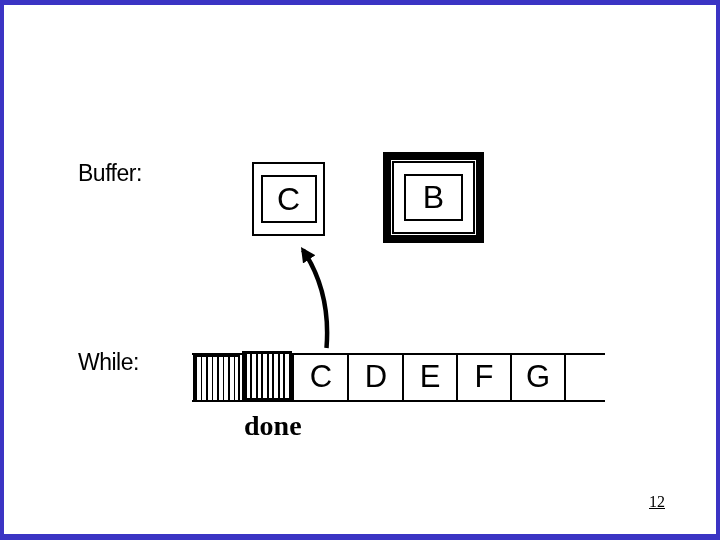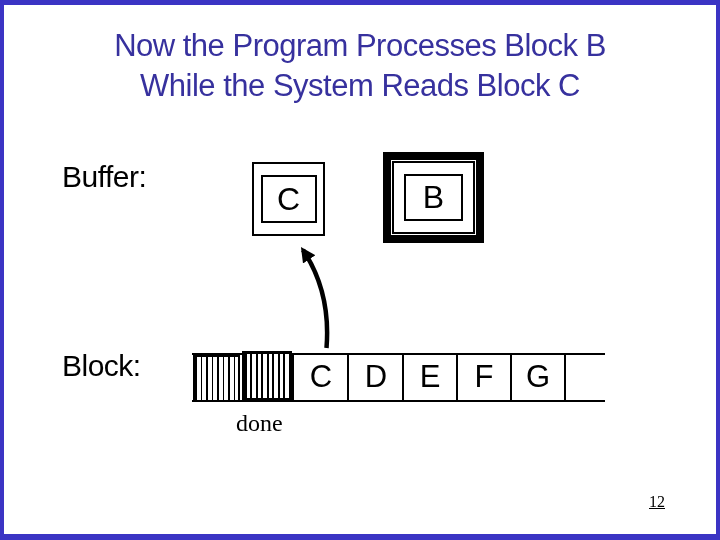--- a/index.html
+++ b/index.html
@@ -5,21 +5,21 @@
   html,body{margin:0;padding:0;}
   body{width:720px;height:540px;background:#fff;overflow:hidden;}
   .page{position:relative;width:720px;height:540px;background:#fff;
         font-family:"Liberation Sans",sans-serif;color:#000;}
   .frame{position:absolute;inset:0;border-style:solid;border-color:var(--frame,#3b34c4);
          border-width:5px 4px 6px 4px;pointer-events:none;z-index:5;}
   .title{position:absolute;top:26px;left:0;right:0;text-align:center;
          color:var(--title,#37319e);font-size:31px;line-height:40px;letter-spacing:-0.5px;}
   .serif{font-family:"Liberation Serif",serif;}
   .process{position:absolute;left:392px;top:128px;font-size:24px;}
-  .side-label{position:absolute;font-size:30px;letter-spacing:-0.5px;}
+  .side-label{position:absolute;font-size:23px;letter-spacing:-0.5px;margin-left:16px;}
   .buffer-label{left:62px;top:160px;}
   .disk-label{left:62px;top:349px;}
   .cell{position:absolute;background:#fff;border:2px solid #000;
         display:flex;align-items:center;justify-content:center;box-sizing:border-box;}
   .cell-c{left:252px;top:162px;width:73px;height:74px;}
   .cell-inner{width:56px;height:48px;border:2px solid #000;box-sizing:border-box;
         display:flex;align-items:center;justify-content:center;font-size:32px;}
   .bframe{position:absolute;left:383px;top:152px;width:101px;height:91px;
         border:8px solid #000;box-sizing:border-box;background:#fff;}
   .cell-b{left:1px;top:1px;width:83px;height:73px;}
@@ -28,34 +28,30 @@
   .strip-line{position:absolute;left:192px;width:413px;height:2px;background:#000;}
   .strip-top{top:353px;}
   .strip-bottom{top:400px;}
   .divider{position:absolute;top:353px;width:2px;height:49px;background:#000;}
   .dletter{position:absolute;top:354px;height:46px;width:54px;
         display:flex;align-items:center;justify-content:center;font-size:31px;}
   .hatch{position:absolute;box-sizing:border-box;
         background:repeating-linear-gradient(to right,#000 0px,#000 1.6px,#fff 1.6px,#fff 5.5px);}
   .hatch1{left:193px;top:355px;width:47px;height:47px;border:2px solid #000;}
   .hatch2{left:242px;top:351px;width:50px;height:50px;border:3px solid #000;}
-  .done{position:absolute;left:236px;top:410px;font-size:24px;}
+  .done{position:absolute;left:244px;top:410px;font-size:28px;font-weight:bold;}
   .pagenum{position:absolute;left:649px;top:493px;font-size:16px;
         font-family:"Liberation Serif",serif;text-decoration:underline;}
 </style>
 </head>
 <body>
 
 <div class="page">
   <div class="frame"></div>
 
-  <div class="title">
-    <div>Now the Program Processes Block B</div>
-    <div>While the System Reads Block C</div>
-  </div>
 
 
   <div class="side-label buffer-label">Buffer:</div>
 
   <div class="cell cell-c">
     <div class="cell-inner">C</div>
   </div>
 
   <div class="bframe">
     <div class="cell cell-b">
@@ -65,21 +61,21 @@
 
   <svg class="arrow" viewBox="0 0 720 540">
     <defs>
       <marker id="arrowhead" viewBox="0 0 10 10" refX="7.5" refY="5" markerWidth="15" markerHeight="15" orient="auto" markerUnits="userSpaceOnUse">
         <path d="M0,0 L10,5 L0,10 z" fill="#000"></path>
       </marker>
     </defs>
     <path d="M326.5,348 Q331,292 303,250" stroke="#000" stroke-width="4.5" fill="none" marker-end="url(#arrowhead)"></path>
   </svg>
 
-  <div class="side-label disk-label">Block:</div>
+  <div class="side-label disk-label">While:</div>
 
   <div class="strip-line strip-top"></div>
   <div class="strip-line strip-bottom"></div>
 
   <div class="hatch hatch1"></div>
   <div class="hatch hatch2"></div>
 
   <div class="divider" style="left:292px"></div>
   <div class="divider" style="left:347px"></div>
   <div class="divider" style="left:402px"></div>

